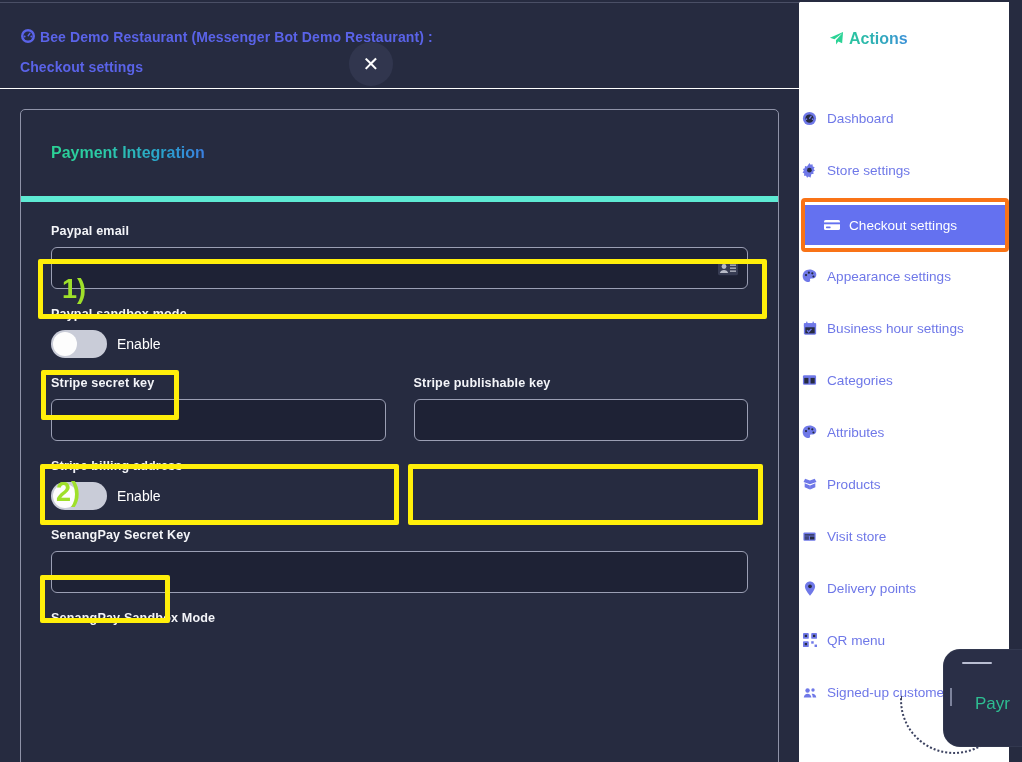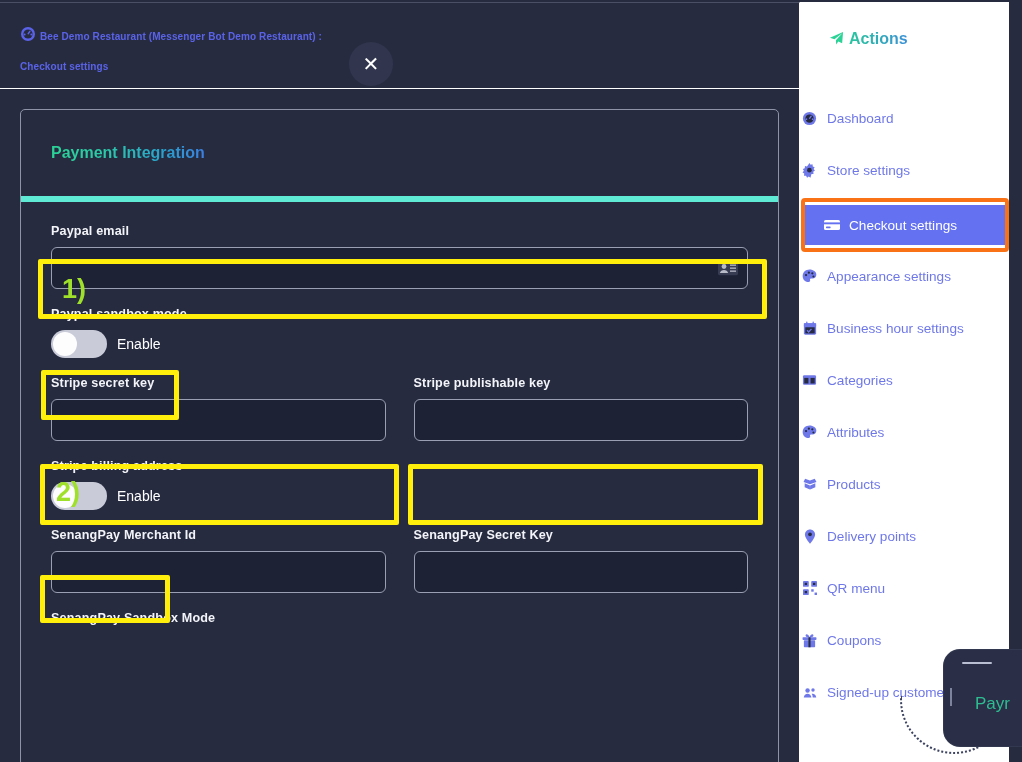--- a/index.html
+++ b/index.html
@@ -23,21 +23,21 @@
   }
 
   .modal-header {
     position: relative;
     height: 86px;
     border-bottom: 1px solid #ffffff;
     padding: 20px 24px 0 20px;
   }
   .modal-title {
     color: #5a63e8;
-    font-size: 10px;
+    font-size: 14px;
     font-weight: bold;
     line-height: 28px;
     letter-spacing: .1px;
   }
   .modal-title .ttl-icon {
     display: inline-block;
     vertical-align: -2px;
     margin-right: 4px;
   }
   .close-btn {
@@ -358,24 +358,20 @@
           <div class="toggle-row">
             <button class="toggle">
               <span class="knob"></span>
             </button>
             <span class="toggle-label">Enable</span>
           </div>
         </div>
 
         <div class="two-col">
           <div class="field">
-            <div class="field-label">SenangPay Merchant Id</div>
-            <input class="text-input" type="text" value="" style="">
-          </div>
-          <div class="field">
             <div class="field-label">SenangPay Secret Key</div>
             <input class="text-input" type="text" value="" style="">
           </div>
         </div>
 
         <div class="field-label">SenangPay Sandbox Mode</div>
 
       </div>
     </div>
   </div>
@@ -482,20 +478,32 @@
         <span class="si-icon">
           <svg width="16" height="14" viewBox="0 0 16 16">
               <path d="M.6 5.6L2.4 2l5.5 2.1L13.4 2l2 3.6-7.5 2.8z" fill="currentColor"></path>
               <path d="M1.9 7.2l6 2.4v4.6l-6-2.6z" fill="currentColor"></path>
               <path d="M14.1 7.2l-6 2.4v4.6l6-2.6z" fill="currentColor"></path>
             </svg>
         </span>
         <span>Products</span>
       </div>
 
+      <div class="side-item">
+        <span class="si-icon">
+          <svg width="15" height="13" viewBox="0 0 16 16">
+              <rect x=".5" y="3" width="15" height="10.2" rx="1.3" fill="currentColor"></rect>
+              <rect x="2" y="5.3" width="12" height="1.5" fill="#262b40"></rect>
+              <rect x="2" y="8" width="5.3" height="1.4" fill="#262b40"></rect>
+              <rect x="2" y="10.3" width="5.3" height="1.4" fill="#262b40"></rect>
+              <rect x="8.6" y="8" width="5.4" height="3.7" fill="#262b40"></rect>
+            </svg>
+        </span>
+        <span>Visit store</span>
+      </div>
 
       <div class="side-item">
         <span class="si-icon">
           <svg width="12" height="15" viewBox="0 0 12 16">
               <path d="M6 .4C3 .4.6 2.8.6 5.8c0 4 5.4 9.8 5.4 9.8s5.4-5.8 5.4-9.8C11.4 2.8 9 .4 6 .4z" fill="currentColor"></path>
               <circle cx="6" cy="5.7" r="2" fill="#262b40"></circle>
             </svg>
         </span>
         <span>Delivery points</span>
       </div>
@@ -509,32 +517,20 @@
               <rect x="11.4" y="2" width="2.6" height="2.6" fill="#262b40"></rect>
               <rect x="0" y="9.4" width="6.6" height="6.6" rx="1" fill="currentColor"></rect>
               <rect x="2" y="11.4" width="2.6" height="2.6" fill="#262b40"></rect>
               <rect x="9.4" y="9.4" width="2.8" height="2.8" fill="currentColor"></rect>
               <rect x="13.2" y="13.2" width="2.8" height="2.8" fill="currentColor"></rect>
             </svg>
         </span>
         <span>QR menu</span>
       </div>
 
-      <div class="side-item">
-        <span class="si-icon">
-          <svg width="15" height="15" viewBox="0 0 16 16">
-              <rect x=".6" y="4.4" width="14.8" height="3" rx=".7" fill="currentColor"></rect>
-              <rect x="2" y="7.8" width="12" height="7.4" rx=".7" fill="currentColor"></rect>
-              <rect x="6.9" y="4.4" width="2.2" height="10.8" fill="#262b40"></rect>
-              <path d="M8 4.4C7 2.2 5.6 1 4.4 1.6 3.3 2.2 3.7 4 5.8 4.4z" fill="currentColor"></path>
-              <path d="M8 4.4C9 2.2 10.4 1 11.6 1.6c1.1.6.7 2.4-1.4 2.8z" fill="currentColor"></path>
-            </svg>
-        </span>
-        <span>Coupons</span>
-      </div>
 
       <div class="side-item">
         <span class="si-icon">
           <svg width="16" height="13" viewBox="0 0 16 16">
               <circle cx="5" cy="5.6" r="2.7" fill="currentColor"></circle>
               <path d="M.3 14c.3-3 2.3-4.6 4.7-4.6S9.4 11 9.7 14z" fill="currentColor"></path>
               <circle cx="11.7" cy="5" r="2.1" fill="currentColor"></circle>
               <path d="M10 9.6c2.6-.6 5.3.7 5.7 4.4h-4.3c-.1-1.8-.6-3.3-1.4-4.4z" fill="currentColor"></path>
             </svg>
         </span>

